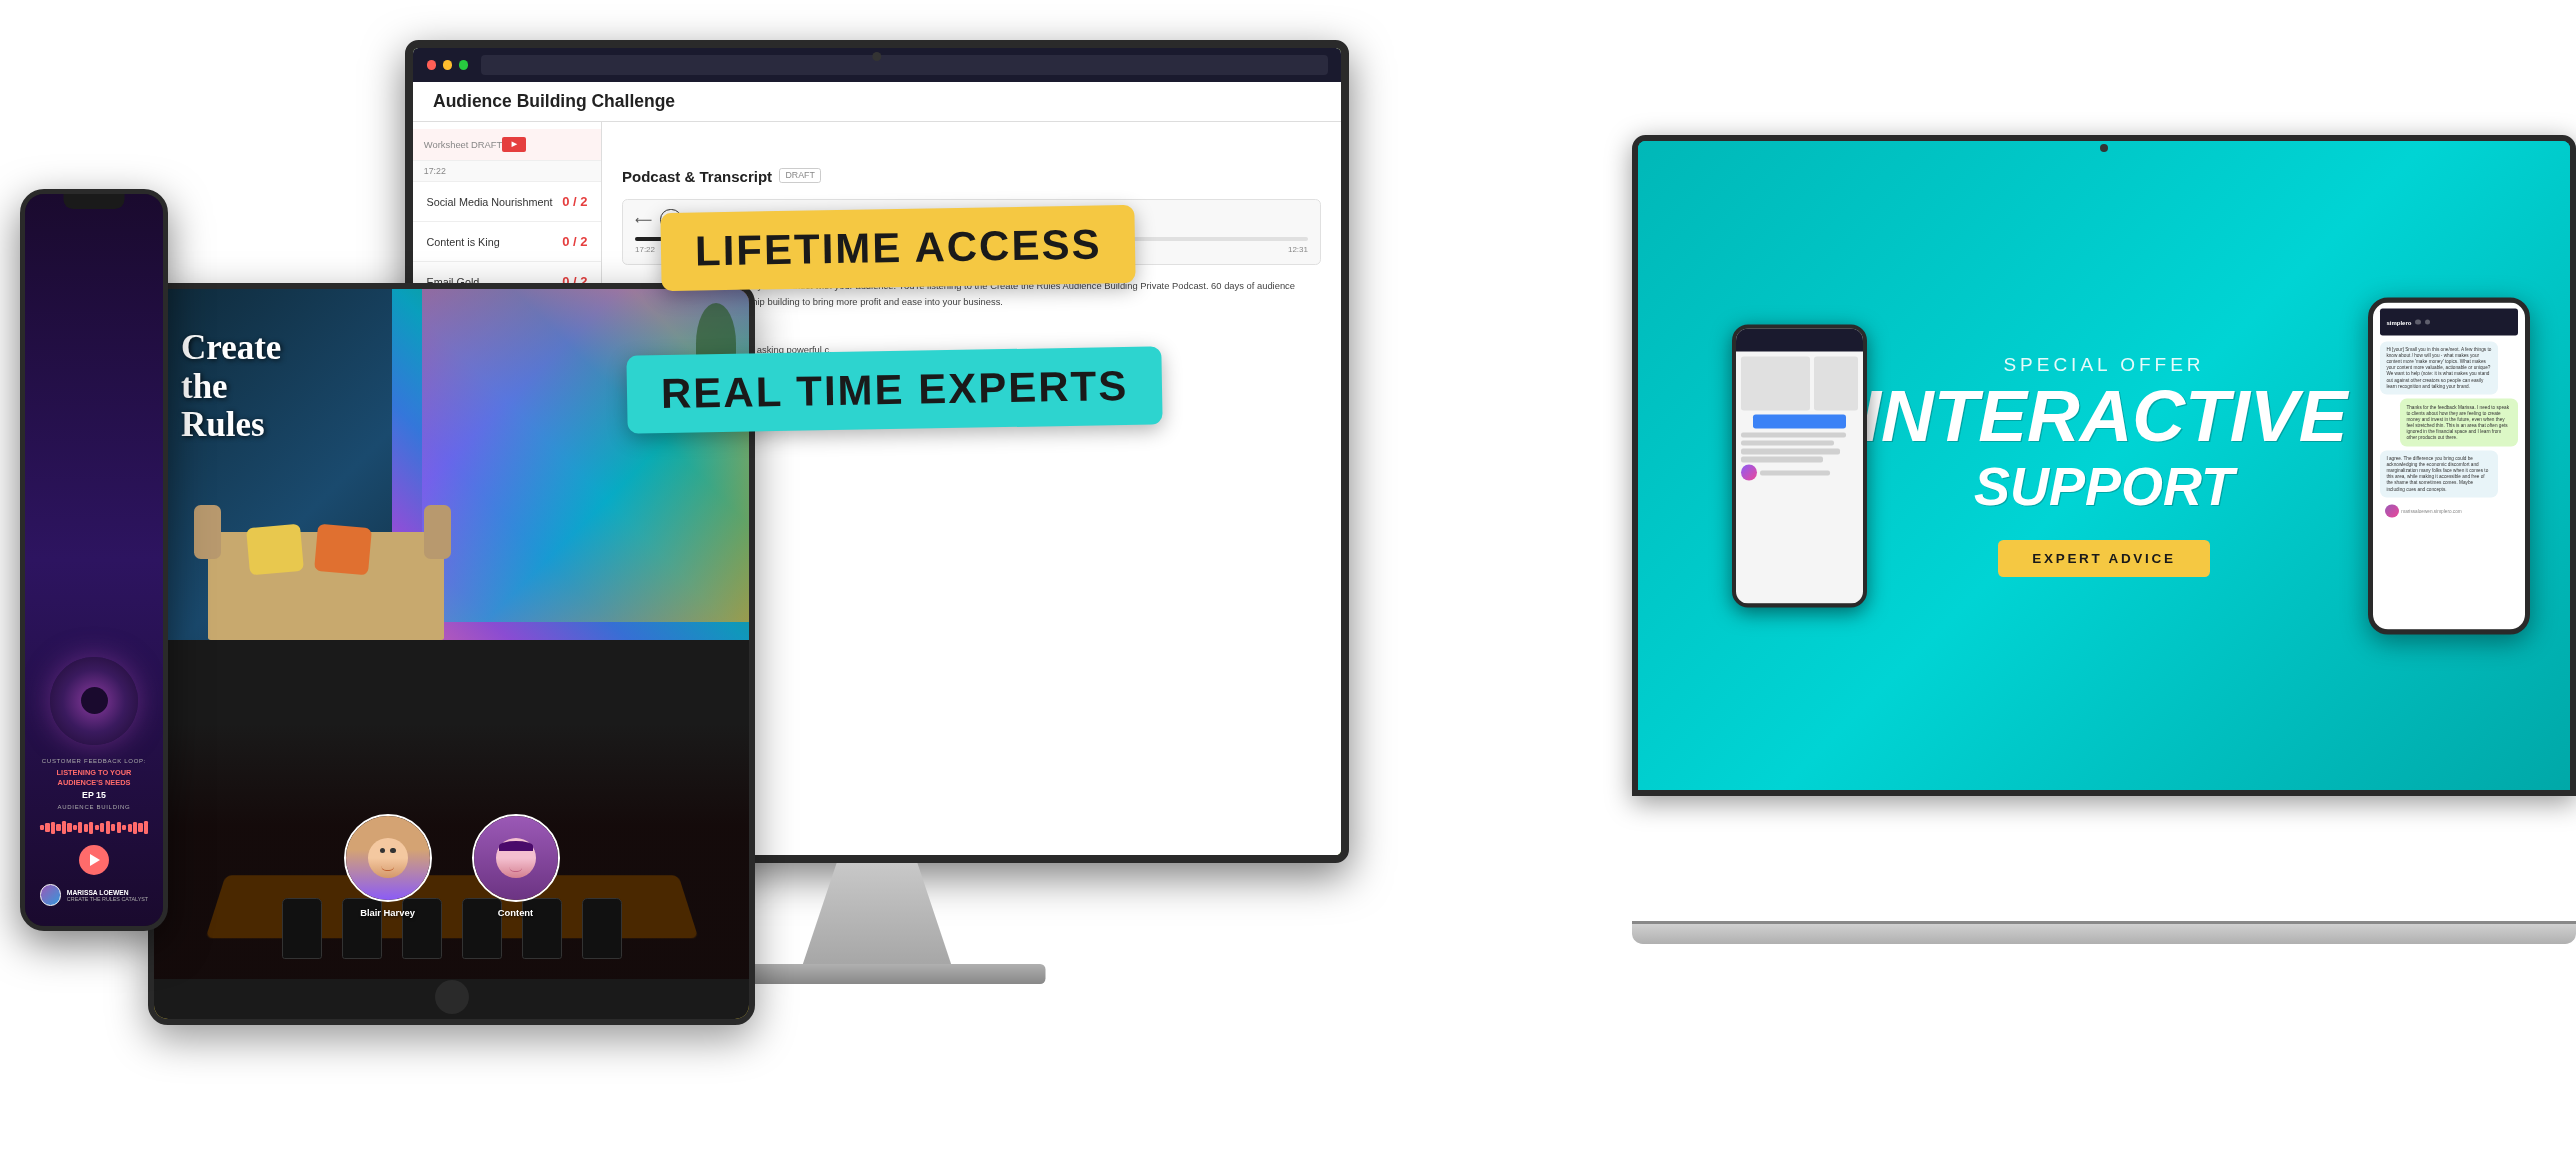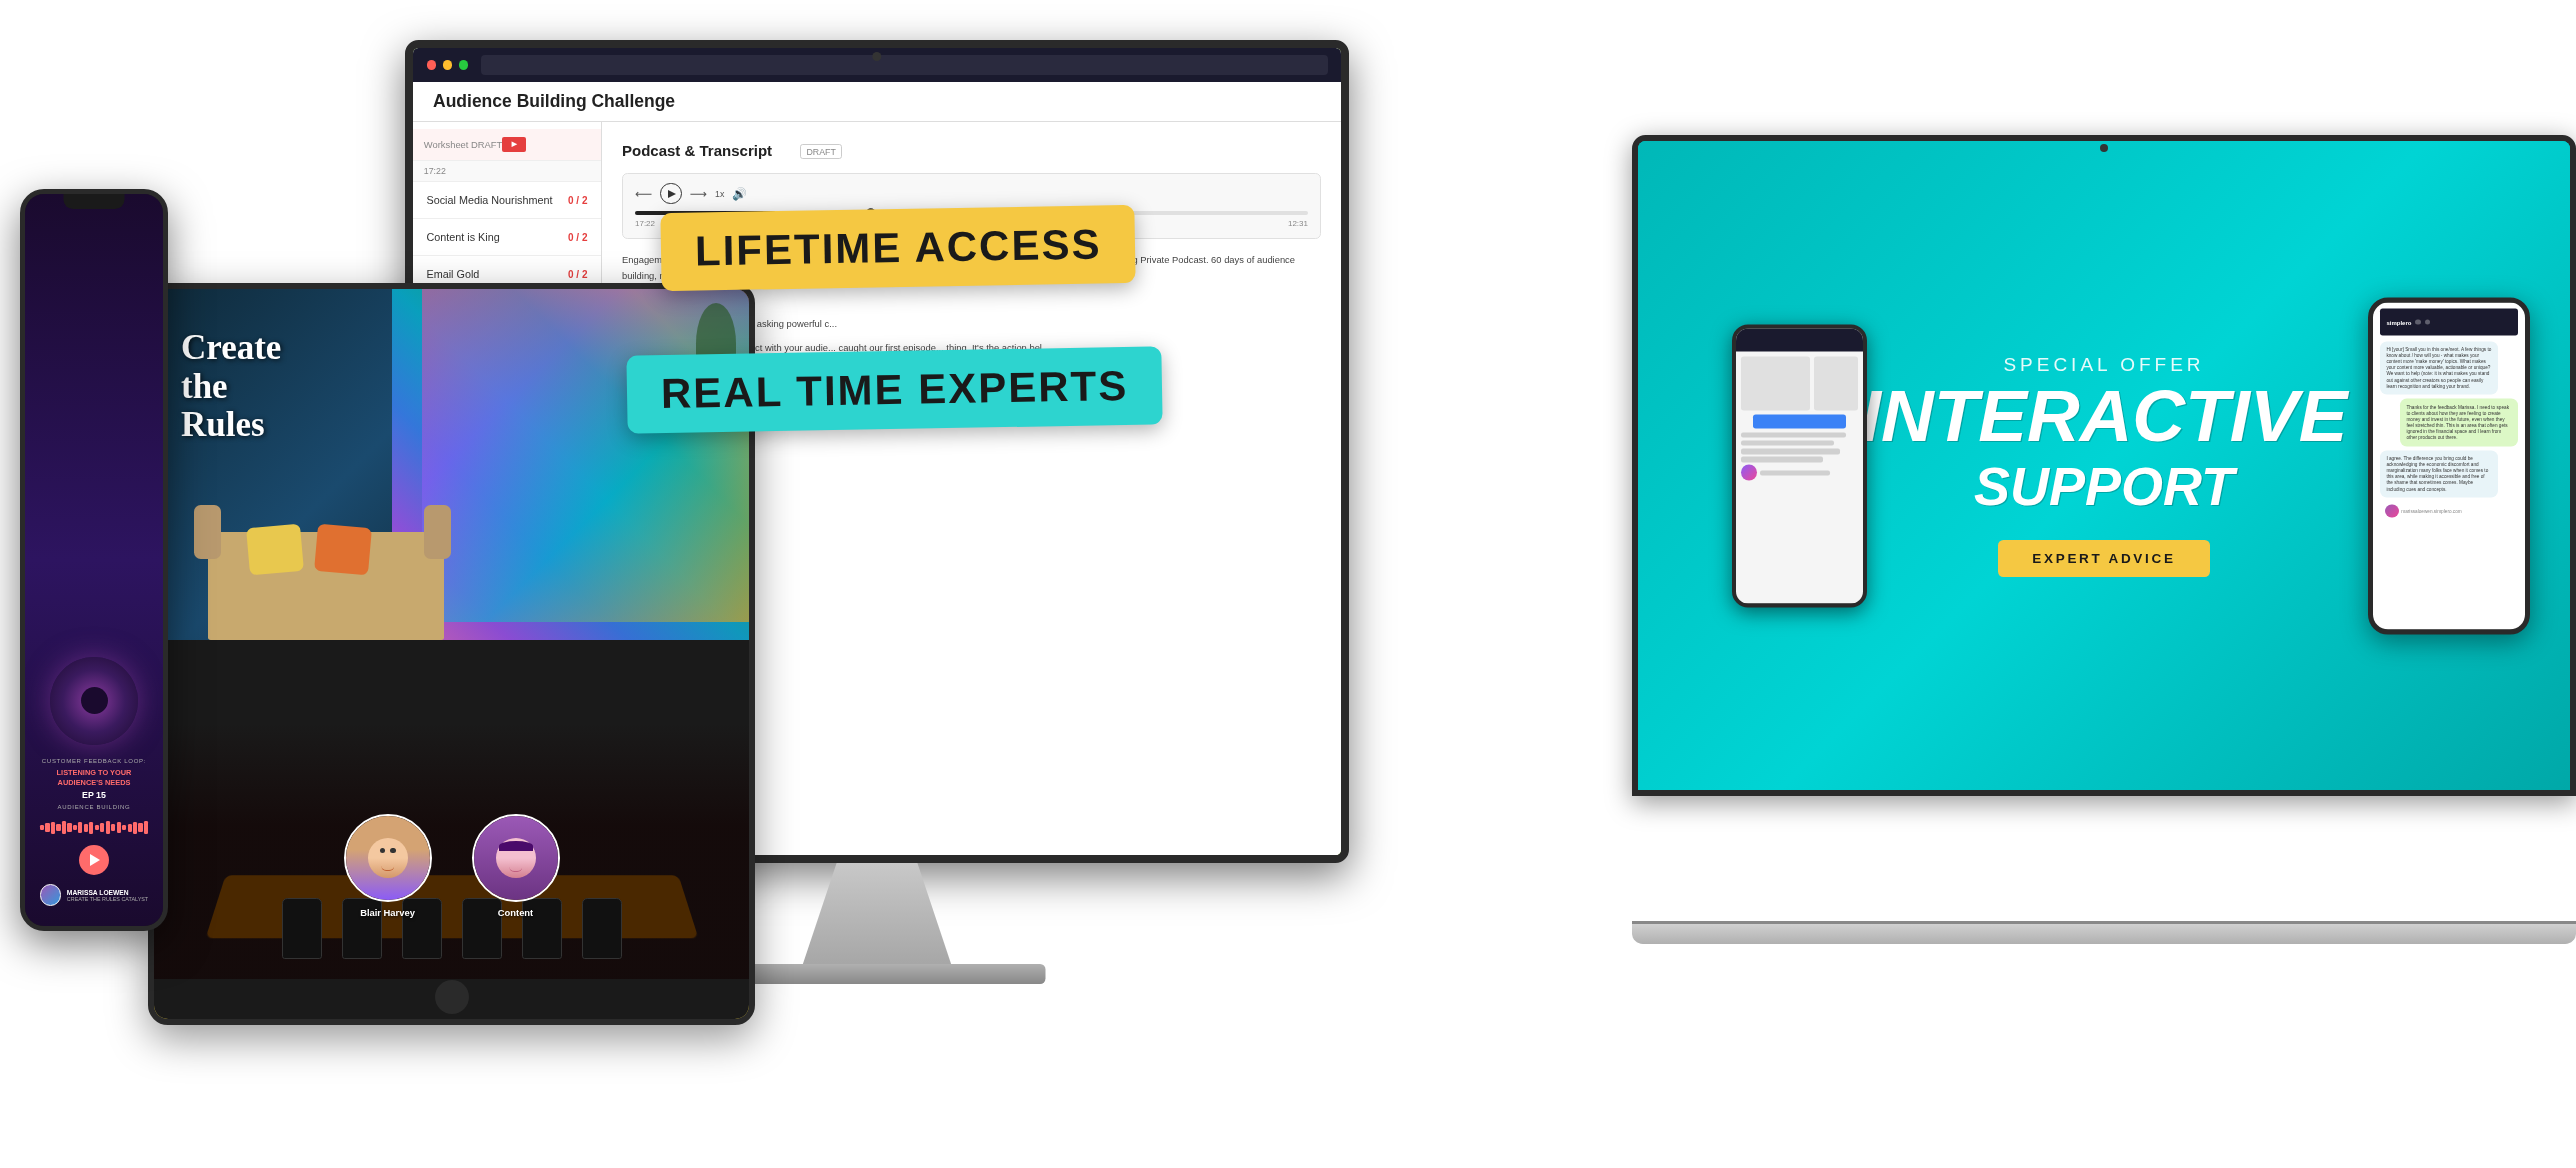--- a/index.html
+++ b/index.html
@@ -357,35 +357,36 @@
     }
     .monitor-sidebar-item.active {
       background: #fff8f8;
     }
     .monitor-sidebar-label {
       font-size: 10.8px;
       color: #333;
       font-weight: 500;
     }
     .monitor-sidebar-badge {
-      font-size: 10px;
+      font-size: 13px;
       color: #e53e3e;
       font-weight: 600;
     }
     .monitor-main {
       flex: 1;
       background: white;
       padding: 20px;
       overflow: hidden;
     }
     .monitor-podcast-header {
       display: flex;
-      align-items: flex-end;
-      gap: 28px;
+      align-items: flex-start;
+      gap: 7px;
       margin-bottom: 13.5px;
+      margin-top: 26px;
     }
     .monitor-podcast-title {
       font-size: 15px;
       font-weight: bold;
       color: #222;
     }
     .monitor-draft-badge {
       font-size: 8.8px;
       color: #888;
       border: 0.7px solid #ccc;

